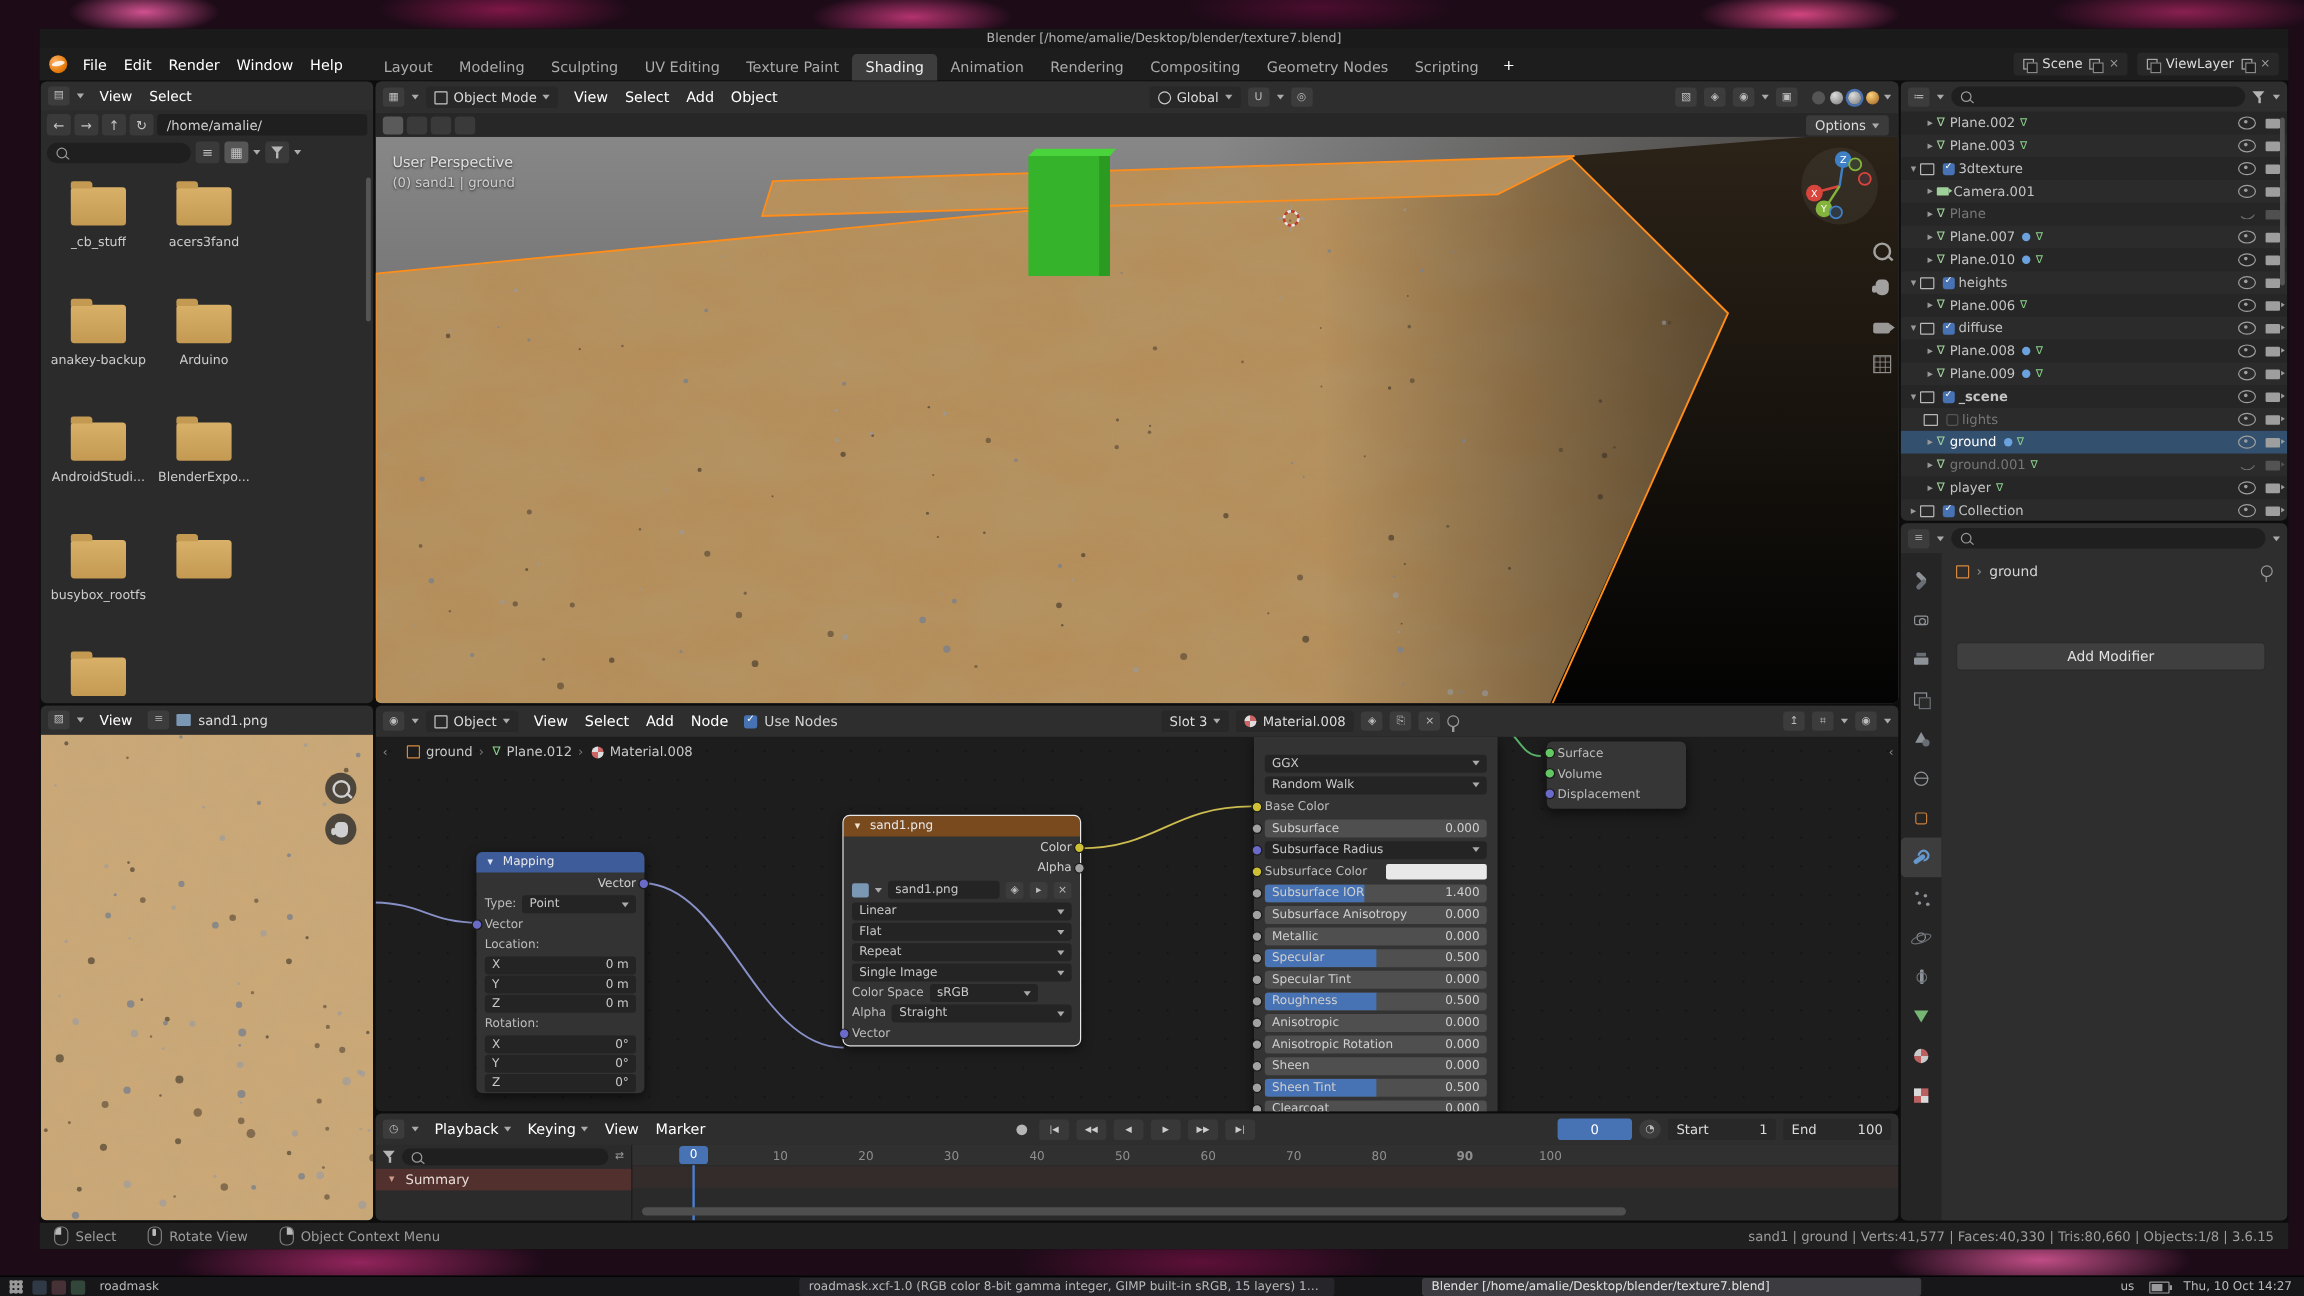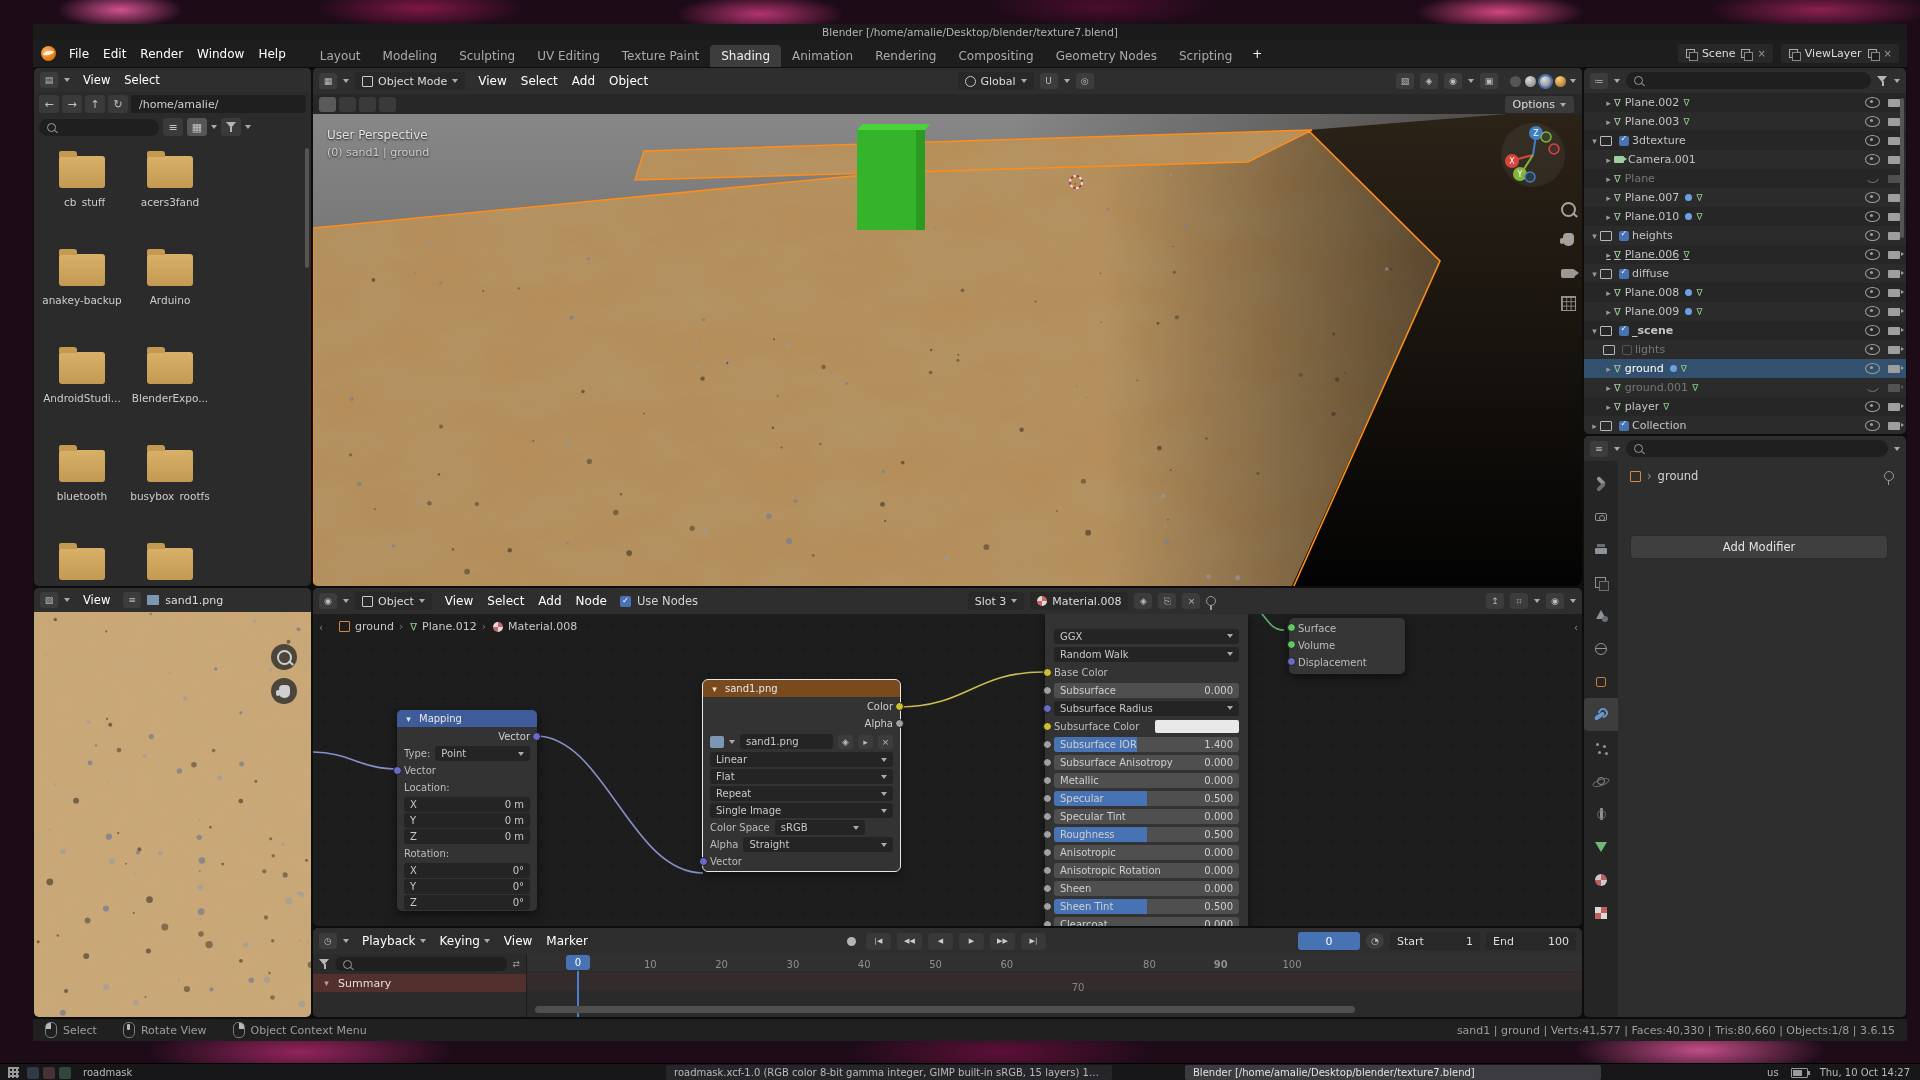--- a/index.html
+++ b/index.html
@@ -278,24 +278,20 @@
         <div class="fitem">
           <span class="folder-ic"></span>
           <span class="flabel">AndroidStudi...</span>
         </div>
 
         <div class="fitem">
           <span class="folder-ic"></span>
           <span class="flabel">BlenderExpo...</span>
         </div>
 
-        <div class="fitem">
-          <span class="folder-ic"></span>
-          <span class="flabel">bluetooth</span>
-        </div>
 
         <div class="fitem">
           <span class="folder-ic"></span>
           <span class="flabel">busybox_rootfs</span>
         </div>
 
         <div class="fitem">
           <span class="folder-ic"></span>
 
         </div>
@@ -697,21 +693,21 @@
           <span class="colico"></span>
           <span class="chk on"></span>
 
           <span style="white-space:nowrap;overflow:hidden;text-overflow:ellipsis">heights</span>
 
           <span class="sp"></span>
           <span class="eye"></span>
           <span class="camr"></span>
         </div>
 
-        <div class="orow" style="padding-left: 19px; text-decoration: underline;">
+        <div class="orow" style="padding-left: 19px;">
 
           <span class="tri c"></span>
 
           <span class="meshico"></span>
 
           <span style="white-space:nowrap;overflow:hidden;text-overflow:ellipsis">Plane.006</span>
 
           <span class="badge-data"></span>
           <span class="sp"></span>
           <span class="eye"></span>
@@ -1551,21 +1547,21 @@
     <div style="position:absolute;left:214px;top:26px;right:0;height:17px;background:#303030"></div>
     <div>
 
     <span class="tick" style="left: 253px;">0</span>
         <span class="tick" style="left: 324.3px;">10</span>
         <span class="tick" style="left: 395.6px;">20</span>
         <span class="tick" style="left: 466.9px;">30</span>
         <span class="tick" style="left: 538.2px;">40</span>
         <span class="tick" style="left: 609.5px;">50</span>
         <span class="tick" style="left: 680.8px;">60</span>
-        <span class="tick" style="left: 752.1px; margin-top: 23px;">70</span>
+        <span class="tick" style="left: 752.1px;">70</span>
         <span class="tick" style="left: 823.4px;">80</span>
         <span class="tick" style="left: 894.7px; font-weight: bold;">90</span>
         <span class="tick" style="left: 966px;">100</span>
       </div>
     <div style="position:absolute;left:214px;top:44px;right:0;height:18px;background:rgba(110,60,55,0.15)"></div>
     <div style="position:absolute;left:264px;top:43px;width:2px;bottom:0;background:#4a7fd0"></div>
     <div style="position:absolute;left:253px;top:27px;width:24px;height:15px;background:#4772b3;border-radius:3px;display:flex;align-items:center;justify-content:center;font-size:10px;color:#fff">
       <span>0</span>
     </div>
     <div style="position:absolute;left:222px;bottom:4px;width:820px;height:7px;border-radius:4px;background:#4f4f4f"></div>

